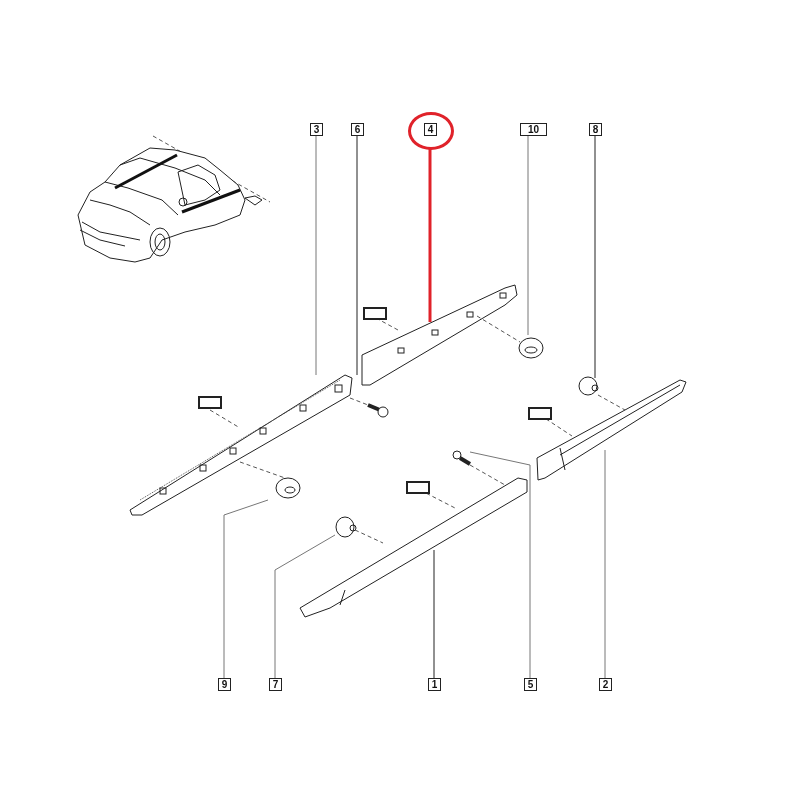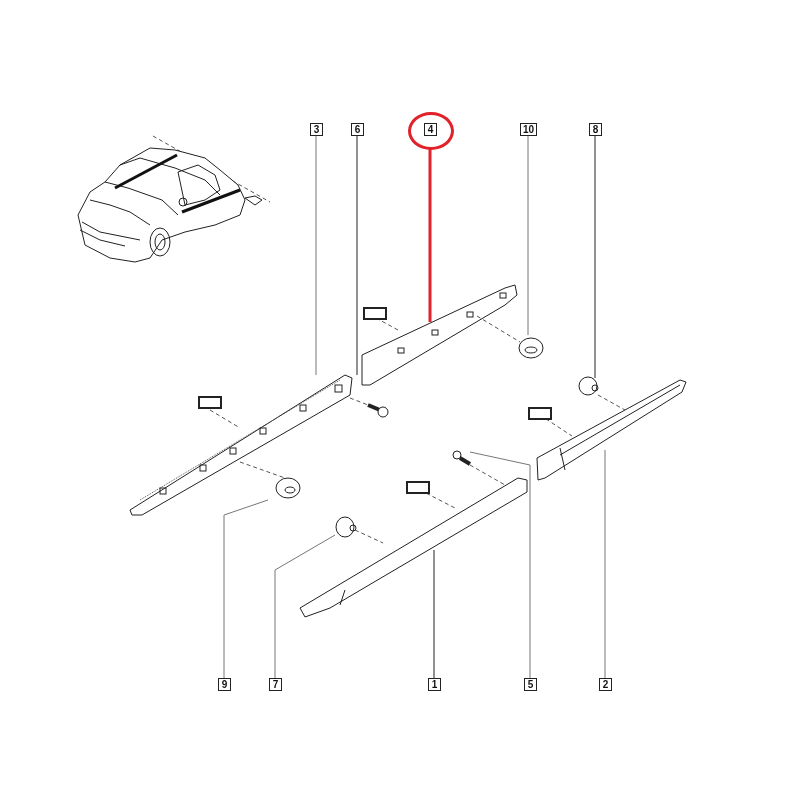--- a/index.html
+++ b/index.html
@@ -125,21 +125,21 @@
       <rect x="529" y="408" width="22" height="11" fill="#fff"></rect>
     </g>
 
     <line x1="430" y1="148" x2="430" y2="322" stroke="#e0222a" stroke-width="3"></line>
   </g>
 </svg>
 
 <div class="callout" style="left:310px; top:123px;">3</div>
 <div class="callout" style="left:351px; top:123px;">6</div>
 <div class="callout" style="left:424px; top:123px;">4</div>
-<div class="callout" style="left:520px; top:123px; width:17px;">10</div>
+<div class="callout" style="left:520px; top:123px; width:27px;">10</div>
 <div class="callout" style="left:589px; top:123px;">8</div>
 
 <div class="highlight-ring" style="left:408px; top:112px; width:46px; height:38px;"></div>
 
 <div class="callout" style="left:218px; top:678px;">9</div>
 <div class="callout" style="left:269px; top:678px;">7</div>
 <div class="callout" style="left:428px; top:678px;">1</div>
 <div class="callout" style="left:524px; top:678px;">5</div>
 <div class="callout" style="left:599px; top:678px;">2</div>
 

